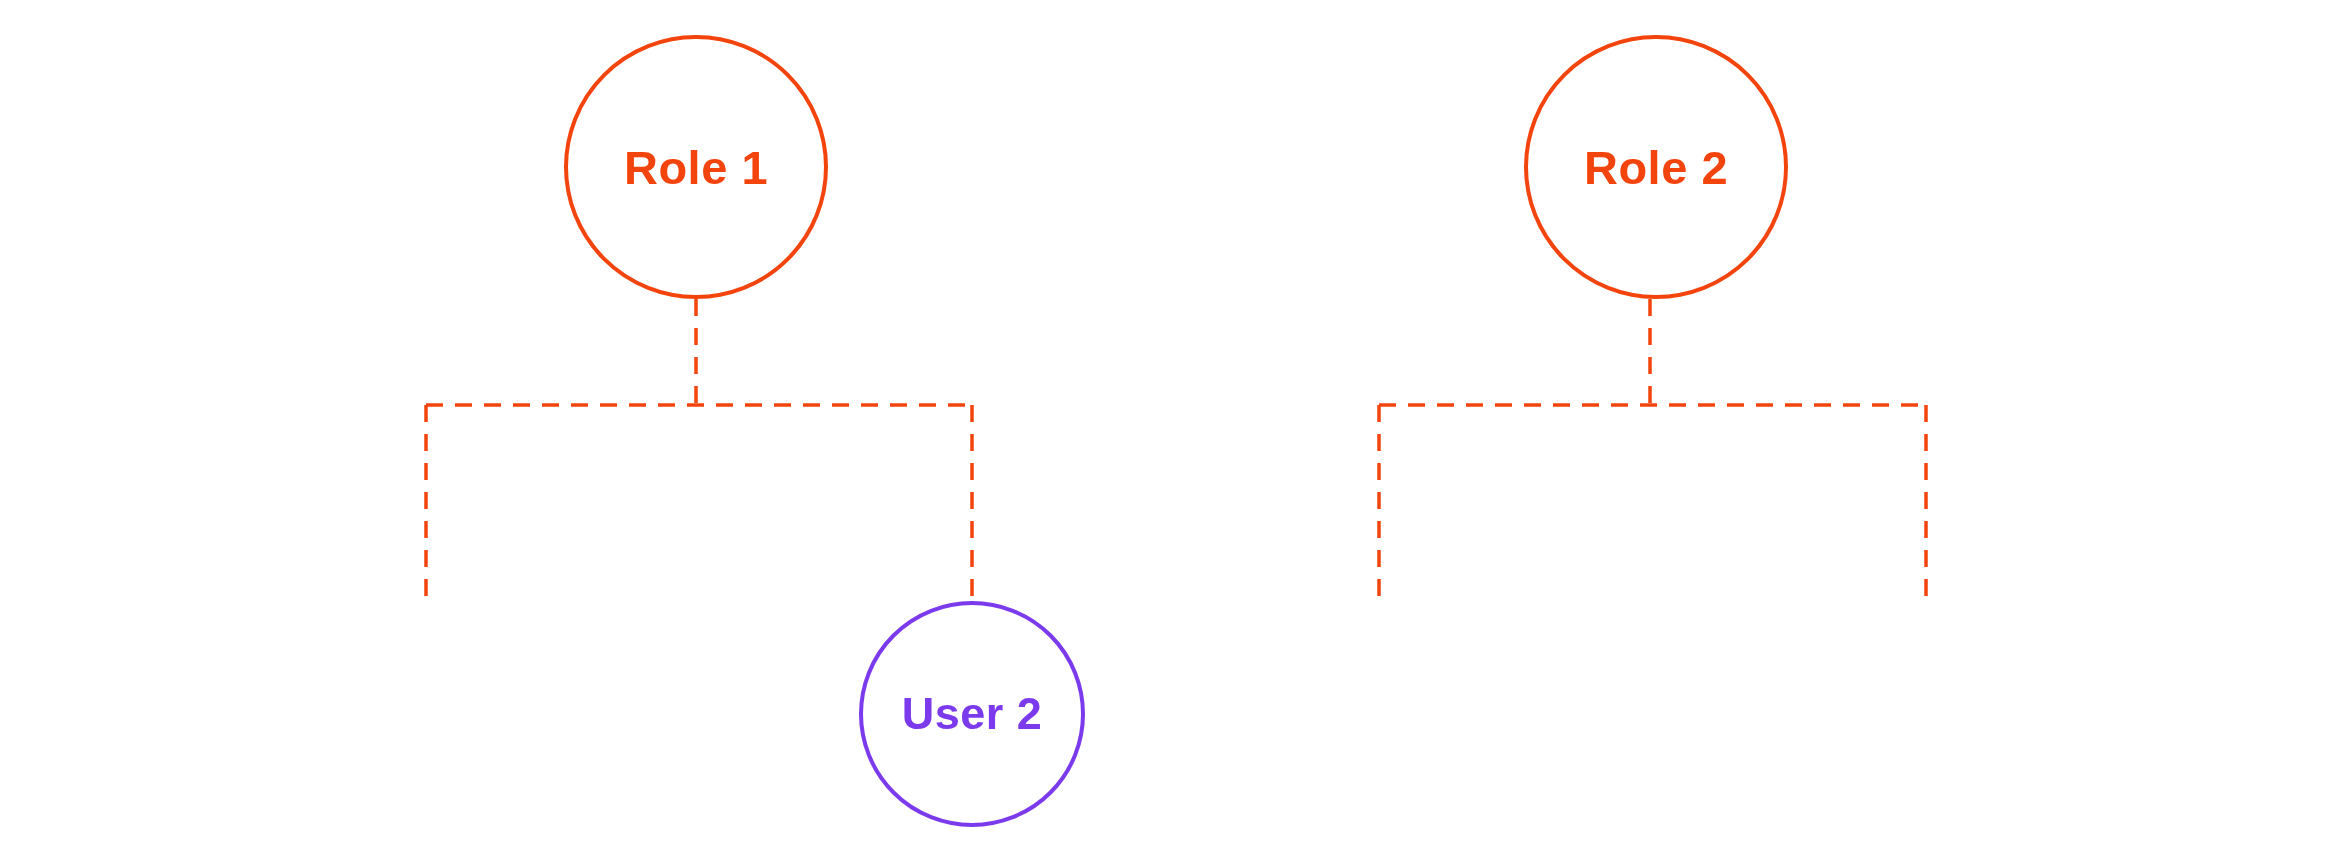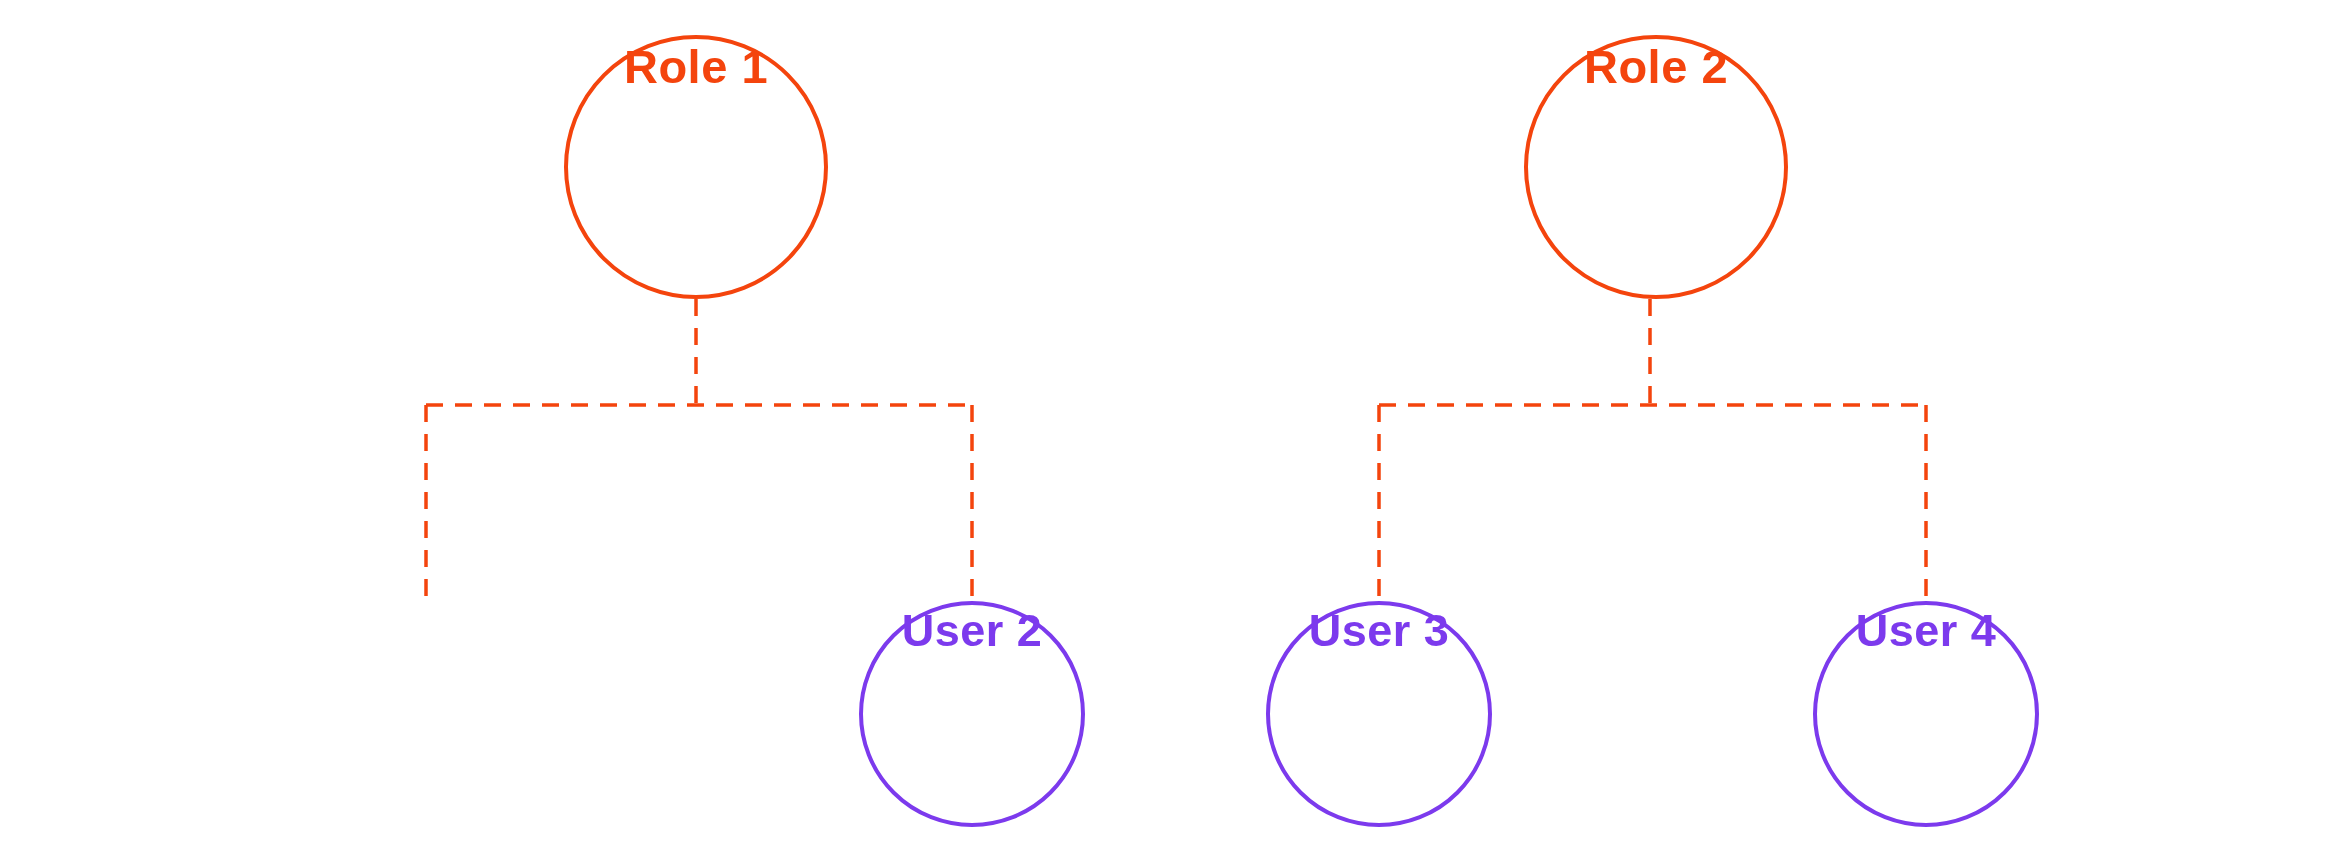--- a/index.html
+++ b/index.html
@@ -25,21 +25,21 @@
   }
   .connectors path {
     fill: none;
     stroke: var(--role-color, #F4440D);
     stroke-width: 3.5;
     stroke-dasharray: 17 12;
   }
   .node {
     position: absolute;
     display: flex;
-    align-items: flex-start;
+    align-items: center;
     justify-content: center;
     border-radius: 50%;
     background: #ffffff;
     box-sizing: border-box;
   }
   .node .label {
     font-weight: 700;
     letter-spacing: 0.5px;
     white-space: nowrap;
   }
@@ -95,21 +95,15 @@
 
   <div class="node role pos-role2">
     <span class="label">Role 2</span>
   </div>
 
 
   <div class="node user pos-user2">
     <span class="label">User 2</span>
   </div>
 
-  <div class="node user pos-user3">
-    <span class="label">User 3</span>
-  </div>
 
-  <div class="node user pos-user4">
-    <span class="label">User 4</span>
-  </div>
 
 </div>
 
 </body></html>

